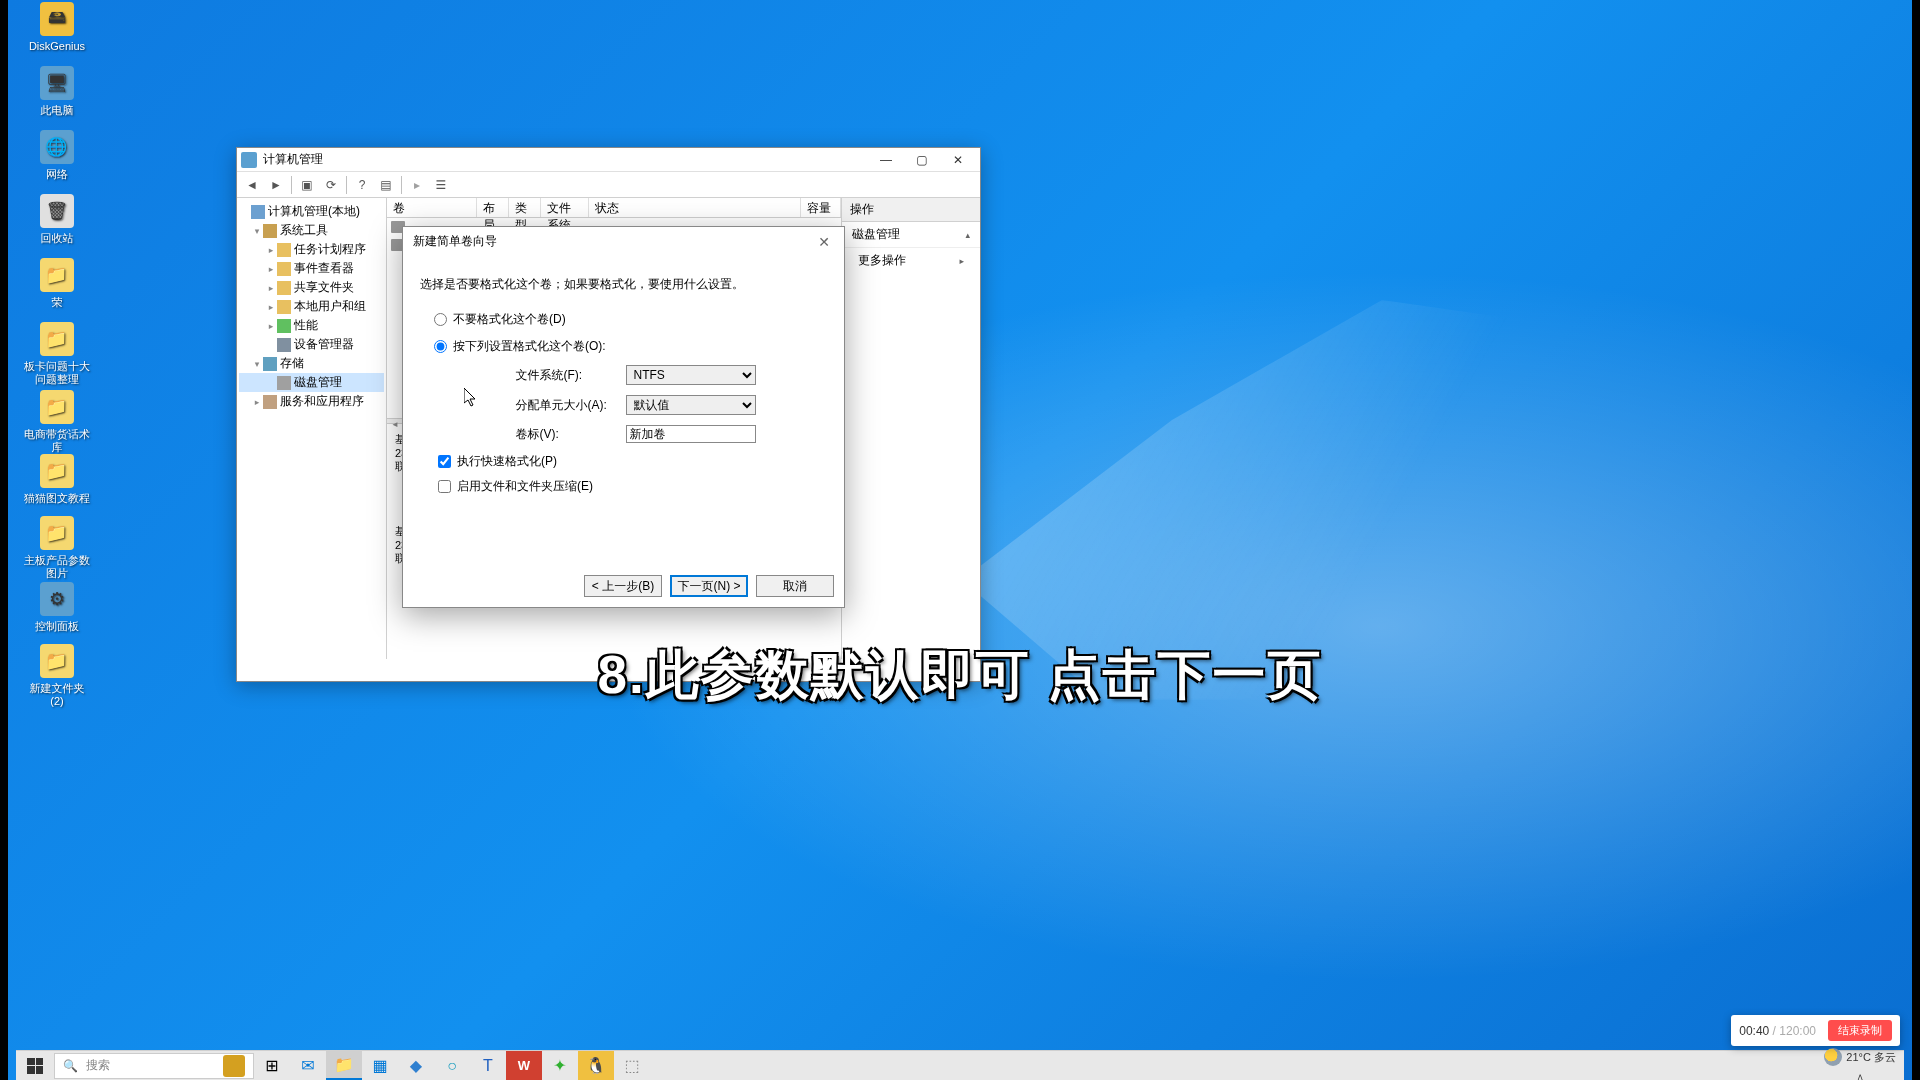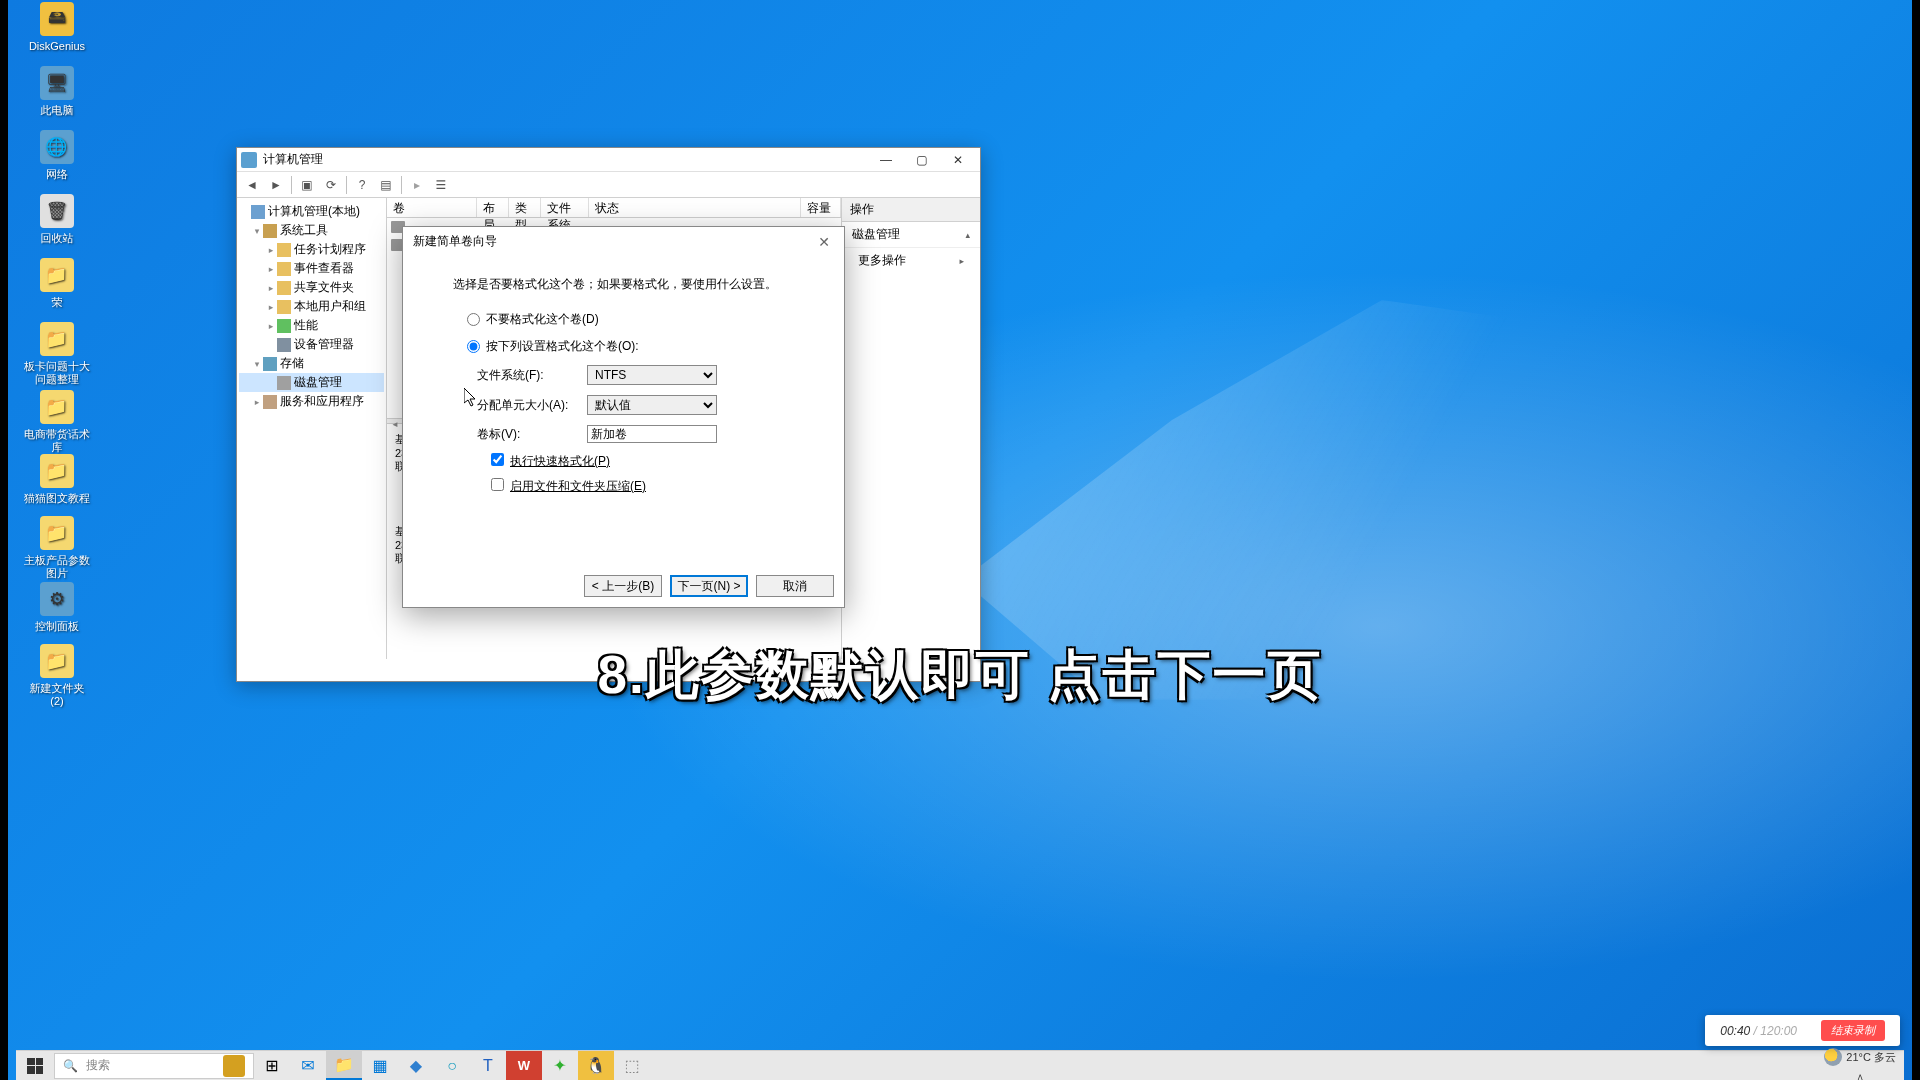--- a/index.html
+++ b/index.html
@@ -76,28 +76,28 @@
 .actionpane .hdr2 { padding: 4px 10px; border-bottom: 1px solid #eee; display:flex; justify-content:space-between; align-items:center;}
 .actionpane .item { padding: 4px 16px; display:flex; justify-content:space-between; align-items:center;}
 
 
 .wizard { position: absolute; left: 394px; top: 226px; width: 443px; height: 382px; background: #fff; border: 1px solid #888; box-shadow: 0 8px 30px rgba(0,0,0,0.35); z-index: 10; font-size: 12px; }
 .wizard .wtitle { padding: 6px 10px; display: flex; justify-content: space-between; align-items: center; gap: 26px; }
 .wizard .wclose { width: 20px; text-align: center; font-size: 14px; color: #666; cursor: default; }
 .wizard .whdr { padding: 6px 18px 10px; border-bottom: 1px solid #ddd; }
 .wizard .whdr .h1 { font-weight: 400; }
 .wizard .whdr .h2 { font-size: 11px; color: #444; padding-left: 14px; margin-top: 3px; }
-.wizard .wbody { padding: 20px 50px; }
+.wizard .wbody { padding: 20px 17px; }
 .wizard .wbody p { margin-bottom: 18px; }
 .wizard .radio-row { display: flex; align-items: center; margin-bottom: 10px; margin-left: 14px; }
 .wizard .radio-row input[type=radio] { margin-right: 6px; }
-.wizard .form-row { display: flex; align-items: center; margin-bottom: 10px; margin-left: 24px; }
+.wizard .form-row { display: flex; align-items: center; margin-bottom: 10px; margin-left: 24px; justify-content: center; }
 .wizard .form-row label { width: 110px; }
 .wizard .form-row select, .wizard .form-row input[type=text] { width: 130px; font-size: 12px; padding: 1px 3px; border: 1px solid #888; }
-.wizard .check-row { display: flex; align-items: flex-start; margin-bottom: 8px; margin-left: 38px; text-decoration: underline; }
+.wizard .check-row { display: flex; align-items: center; margin-bottom: 8px; margin-left: 18px; }
 .wizard .check-row input { margin-right: 6px; }
 .wizard .wbtns { position: absolute; bottom: 10px; right: 10px; display: flex; gap: 8px; }
 .wizard .btn { width: 78px; height: 22px; border: 1px solid #888; background: #f0f0f0; font-size: 12px; text-align: center; line-height: 20px; }
 .wizard .btn.default { border: 2px solid #0078d7; line-height: 18px; }
 
 
 .cursor { position: absolute; left: 456px; top: 388px; width: 14px; height: 20px; z-index: 20; pointer-events: none; }
 .cursor svg { width: 100%; height: 100%; }
 
 
@@ -111,21 +111,21 @@
 .searchbox .deskword .lamp { width: 22px; height: 22px; background: #d4a020; border-radius: 3px; }
 .taskicons { display: flex; height: 100%; }
 .taskicons .ti { width: 36px; height: 100%; display: flex; align-items: center; justify-content: center; font-size: 16px; }
 .taskicons .ti.active { background: #d0d0d0; border-bottom: 2px solid #0078d7; }
 .tray { margin-left: auto; display: flex; align-items: center; gap: 6px; font-size: 11px; color: #333; padding-right: 8px; flex-direction: column; }
 .tray .weather { display: flex; align-items: center; gap: 4px; }
 .tray .weather .wicon { width: 18px; height: 18px; background: radial-gradient(circle at 40% 40%, #ffd040 40%, #90a0b0 42%); border-radius: 50%; }
 .tray .up-icon { font-size: 10px; padding: 0 4px; cursor: default; }
 
 
-.rec-overlay { position: absolute; right: 12px; bottom: 34px; background: #fff; border-radius: 3px; box-shadow: 0 2px 8px rgba(0,0,0,0.3); display: flex; align-items: center; padding: 5px 15px; gap: 24px; font-size: 12px; z-index: 50; font-style: italic; }
+.rec-overlay { position: absolute; right: 12px; bottom: 34px; background: #fff; border-radius: 3px; box-shadow: 0 2px 8px rgba(0,0,0,0.3); display: flex; align-items: center; padding: 5px 8px; gap: 12px; font-size: 12px; z-index: 50; }
 .rec-overlay .time { color: #333; }
 .rec-overlay .time .dim { color: #aaa; }
 .rec-overlay .stopbtn { background: #ff4d4d; color: #fff; padding: 3px 10px; border-radius: 3px; font-size: 11px; }
 
 
 .annotation { position: absolute; left: 0; right: 0; top: 640px; text-align: center; font-size: 53px; font-weight: 700; color: #fff; text-shadow: 2px 2px 0 #000, -2px -2px 0 #000, 2px -2px 0 #000, -2px 2px 0 #000, 3px 3px 4px rgba(0,0,0,0.6); z-index: 30; letter-spacing: 2px; }
 </style>
 </head>
 <body>
 

